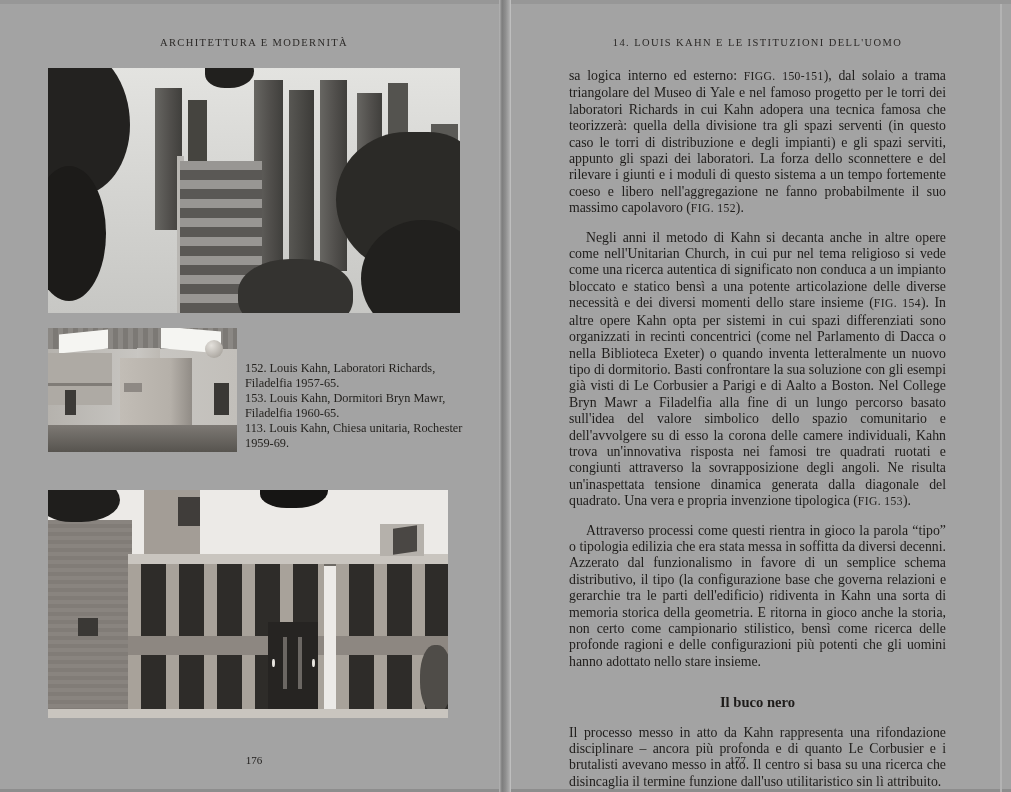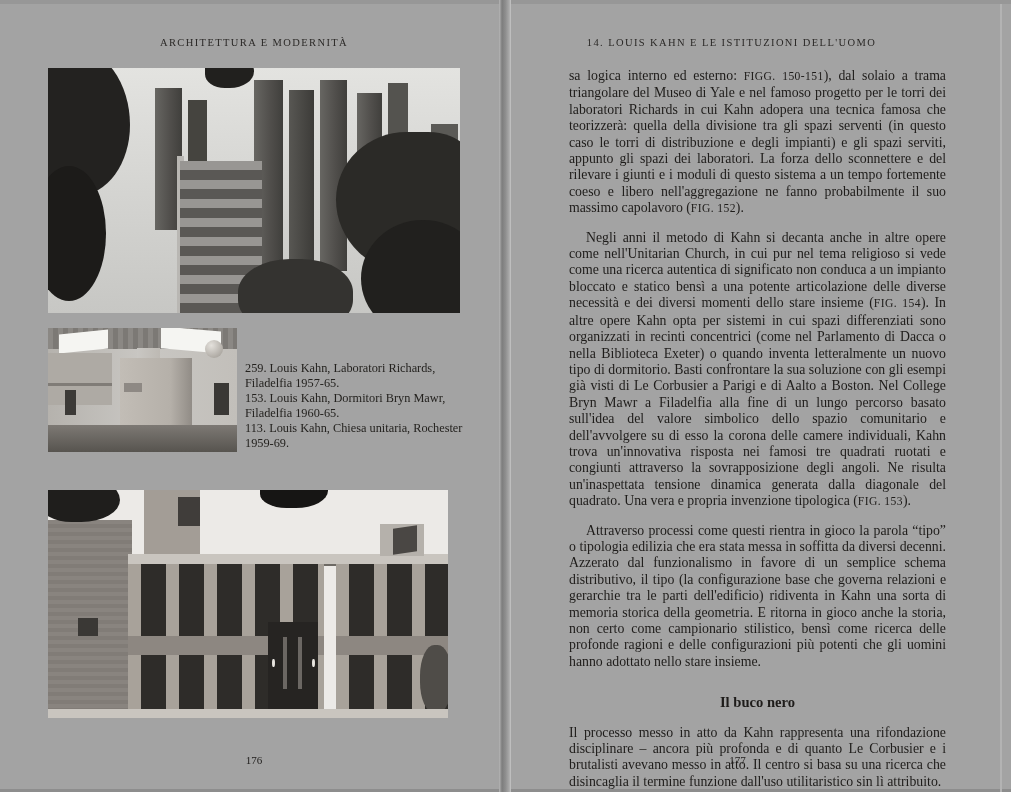--- a/index.html
+++ b/index.html
@@ -9,21 +9,21 @@
   .edge-top{position:absolute;left:0;top:0;width:1011px;height:4px;background:#979797;}
   .edge-bottom{position:absolute;left:0;top:789px;width:1011px;height:3px;background:#8d8d8d;}
   .gutter{position:absolute;left:499px;top:0;width:12px;height:792px;
           background:linear-gradient(90deg,#b7b7b7 0%,#7d7d7d 25%,#8f8f8f 55%,#a9a9a9 85%,#c6c6c6 100%);}
   .page-edge-right{position:absolute;left:1000px;top:4px;width:2px;height:788px;background:#b3b3b3;}
 
   
   .running-head{position:absolute;top:37px;font-size:10.5px;letter-spacing:1.4px;color:#2b2927;
                 text-align:center;white-space:nowrap;}
   .rh-left{left:48px;width:412px;}
-  .rh-right{left:531px;width:401px;}
+  .rh-right{left:557px;width:401px;}
 
   
   .body-col{position:absolute;left:557px;top:56px;width:401px;font-size:13.8px;line-height:16.4px;
             text-align:justify;}
   .para{margin:12px;}
   .para.ind{text-indent:17px;}
   .sc{font-size:0.84em;letter-spacing:0.4px;}
   .section-heading{margin:24px 0 14px 0;text-align:center;font-size:14.6px;text-indent:0;font-weight:bold;}
 
   
@@ -145,21 +145,21 @@
       <div class="doorL"></div>
       <div class="cnotch"></div>
       <div class="cvol"></div>
       <div class="cshelf"></div>
       <div class="sphere"></div>
       <div class="doorR"></div>
       <div class="floor"></div>
     </div>
 
     <div class="captions">
-        <div class="caption-line">259.  Louis Kahn, Laboratori Richards, Filadelfia 1957-65.</div>
+        <div class="caption-line">152.  Louis Kahn, Laboratori Richards, Filadelfia 1957-65.</div>
         <div class="caption-line">153.  Louis Kahn, Dormitori Bryn Mawr, Filadelfia 1960-65.</div>
         <div class="caption-line">113.  Louis Kahn, Chiesa unitaria, Rochester 1959-69.</div>
       </div>
 
     <div class="photo ph3">
       <div class="brickL"></div>
       <div class="winL"></div>
       <div class="tower"></div>
       <div class="towerWin"></div>
       <div class="lintel"></div>

